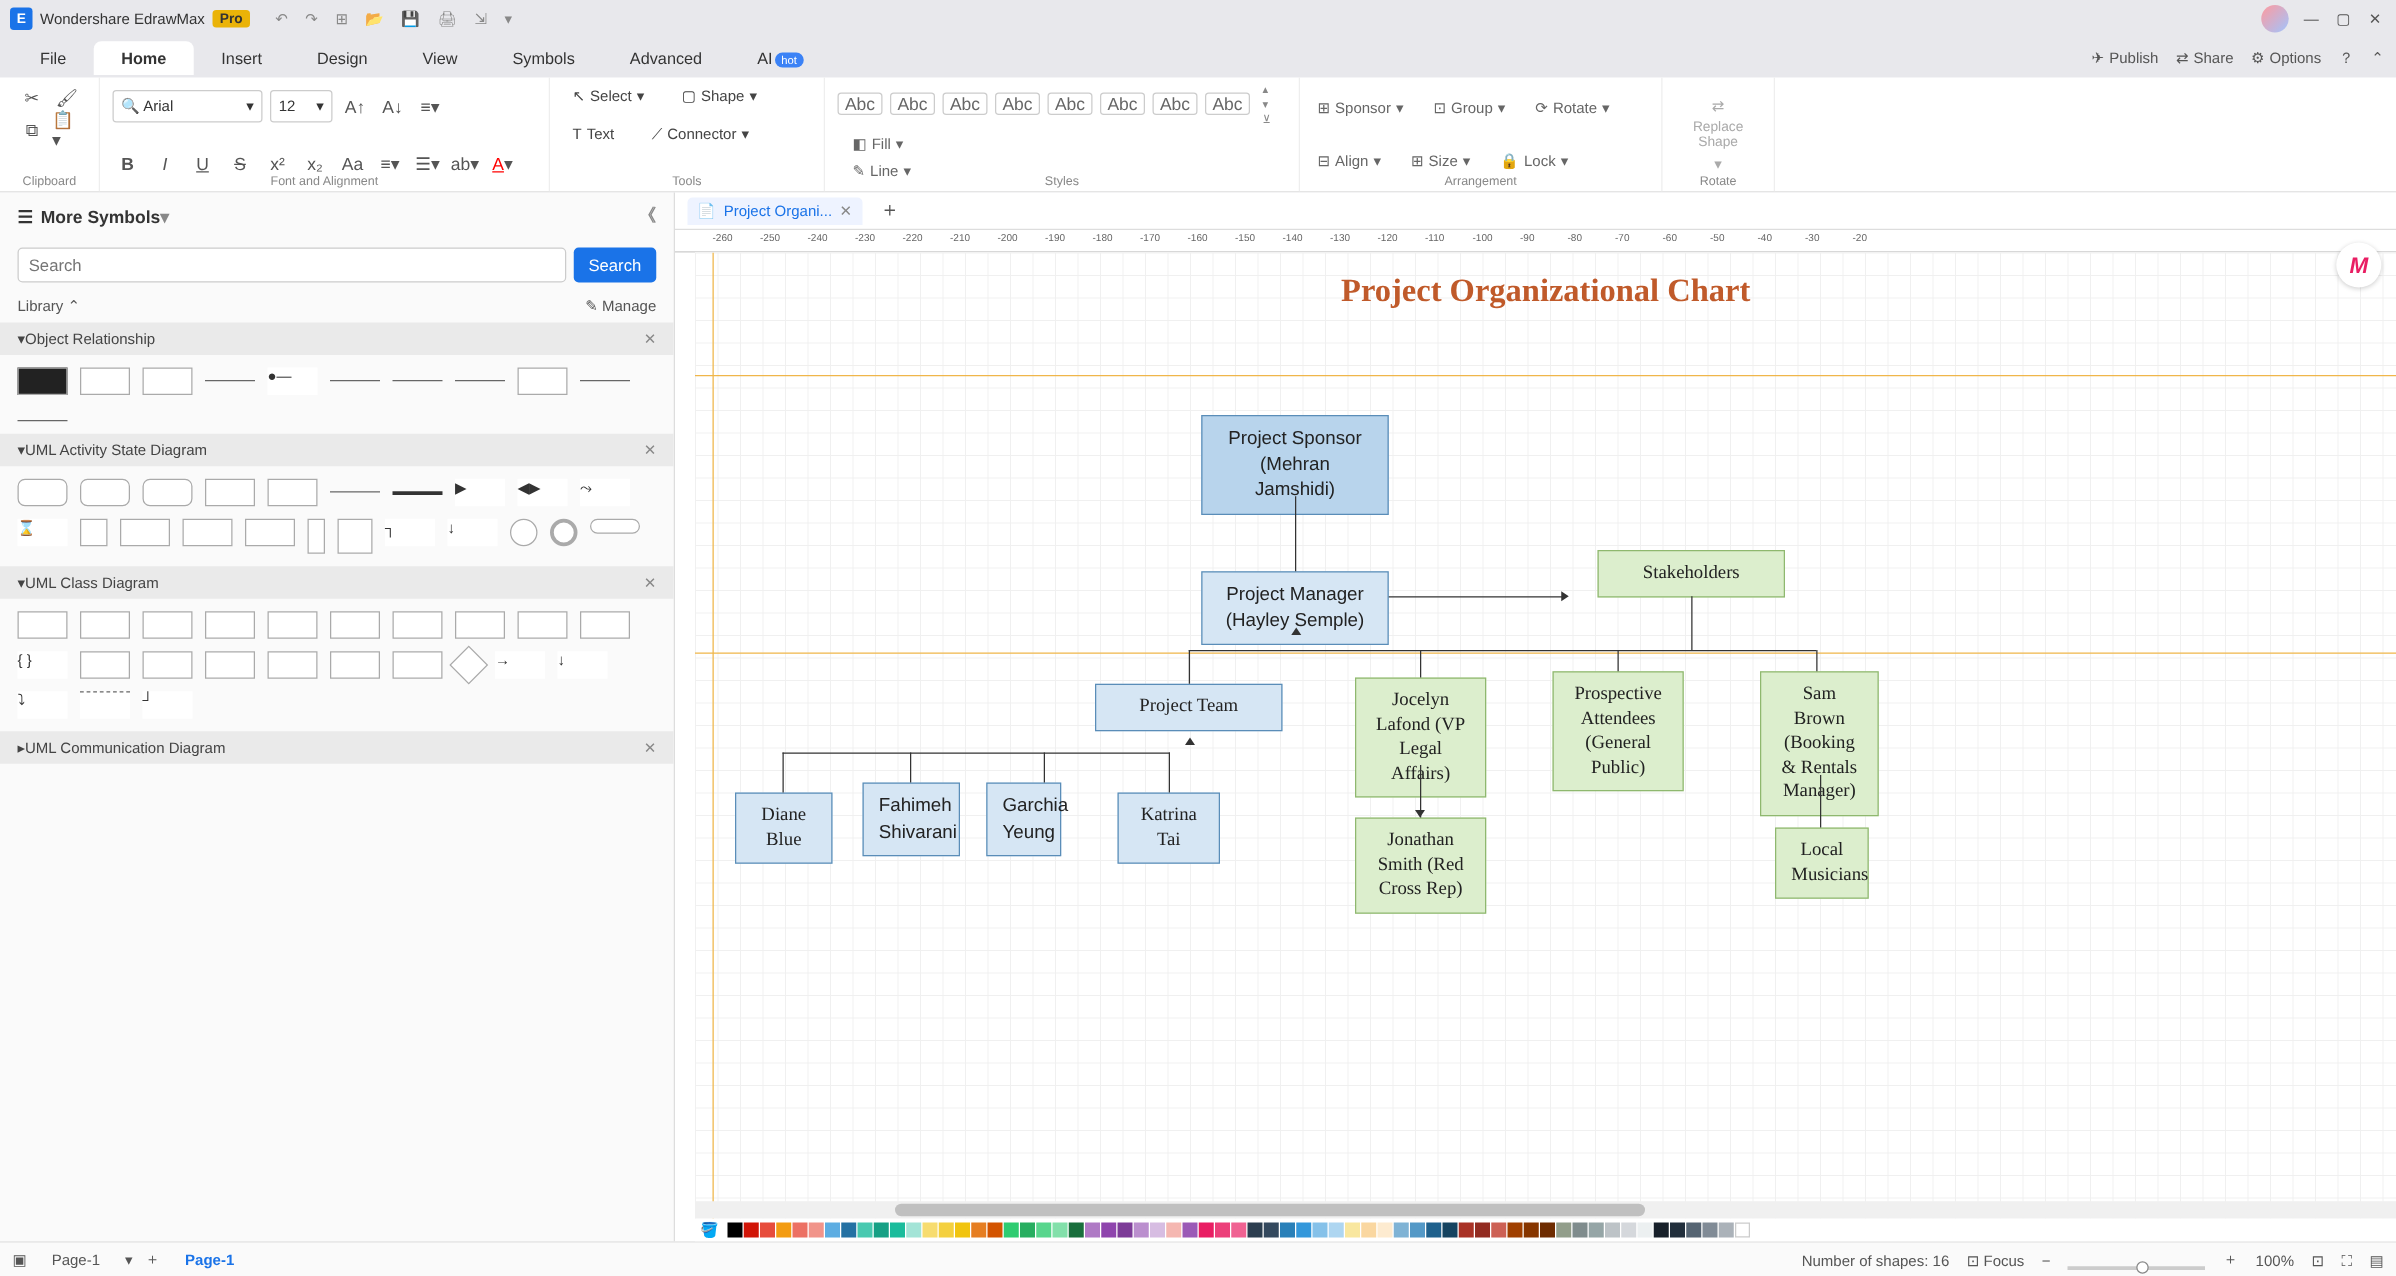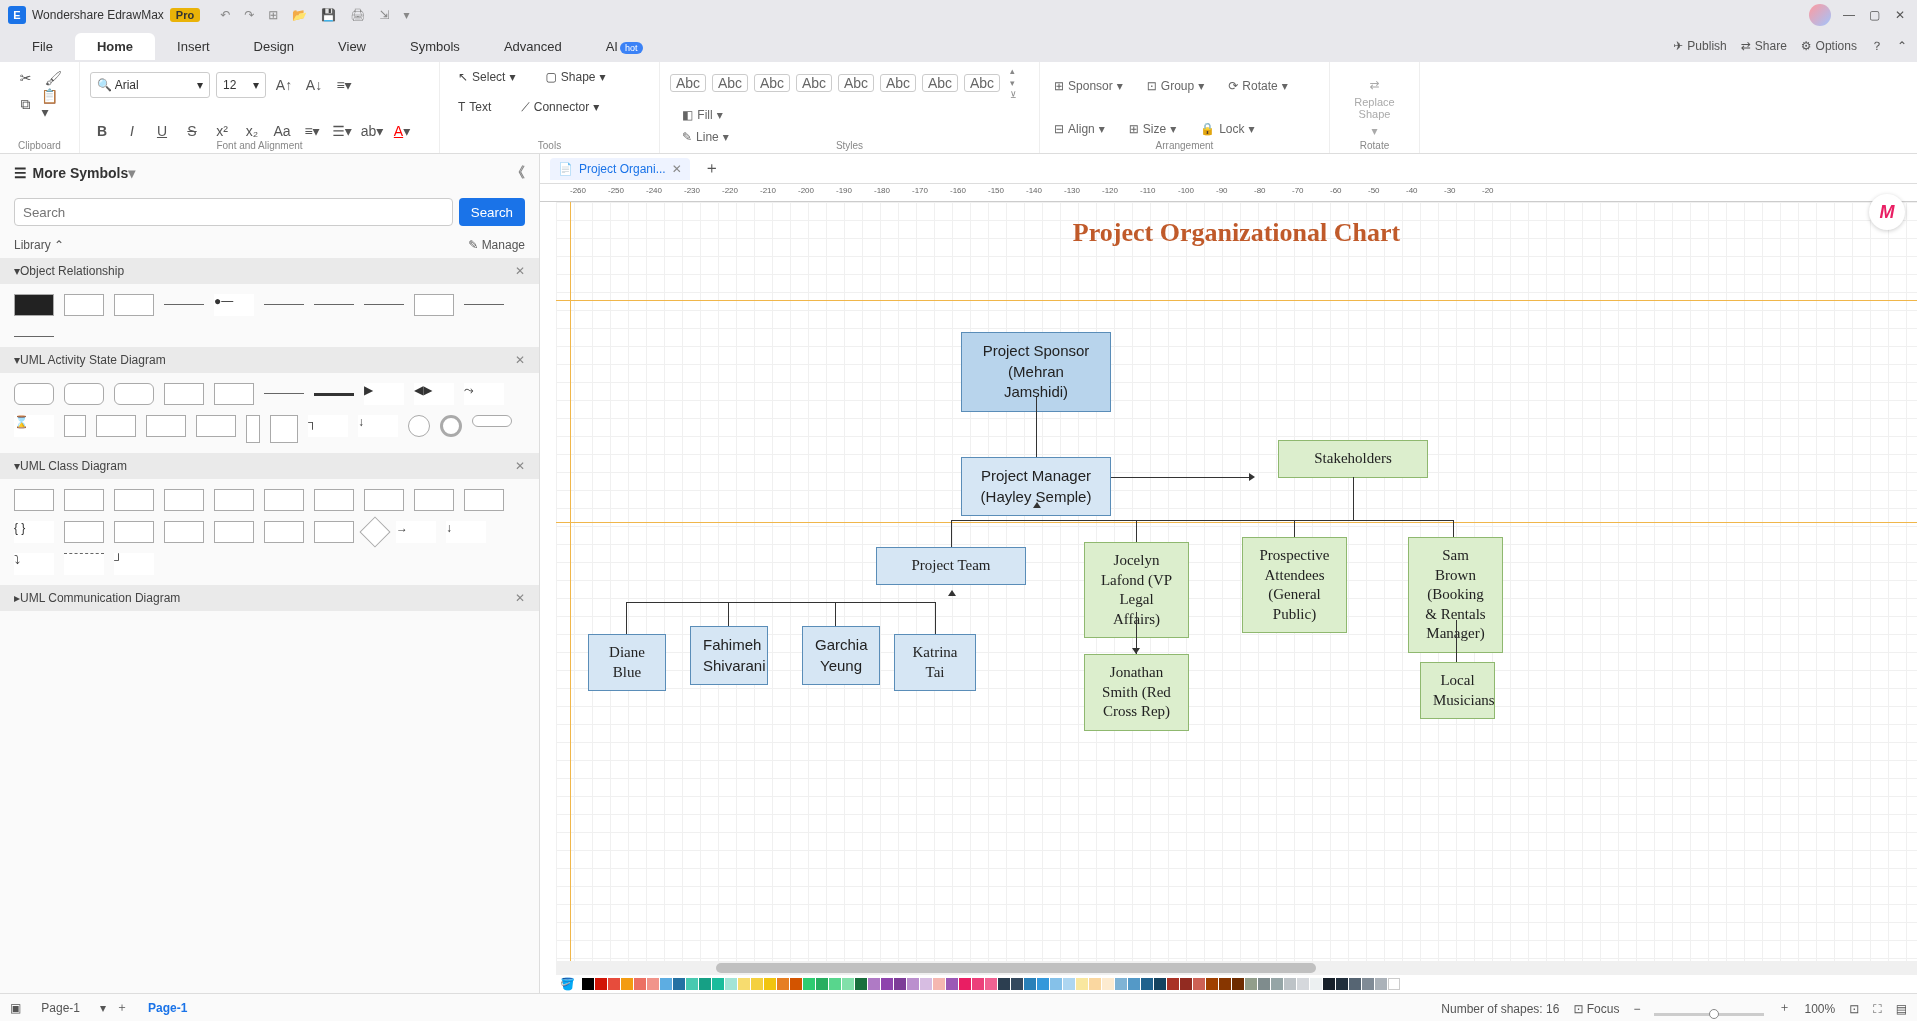--- a/index.html
+++ b/index.html
@@ -358,21 +358,21 @@
       <div class="vguide" style="left:14px"></div>
       <div class="chart-title">Project Organizational Chart</div>
 
       <div class="node blue" style="left:405px;top:130px;width:150px"><span style="white-space:pre-line">Project Sponsor
 (Mehran Jamshidi)</span></div>
       <div class="node lblue" style="left:405px;top:255px;width:150px"><span style="white-space:pre-line">Project Manager
 (Hayley Semple)</span></div>
       <div class="node lblue" style="left:320px;top:345px;width:150px">Project Team</div>
       <div class="node lblue" style="left:32px;top:432px;width:78px">Diane Blue</div>
       <div class="node lblue" style="left:134px;top:424px;width:78px"><span style="white-space:pre-line">Fahimeh Shivarani</span></div>
-      <div class="node lblue" style="left:246px;top:424px;width:78px"><span style="white-space:pre-line">Garchia Yeung</span></div>
+      <div class="node lblue" style="left:233px;top:424px;width:60px"><span style="white-space:pre-line">Garchia Yeung</span></div>
       <div class="node lblue" style="left:338px;top:432px;width:82px">Katrina Tai</div>
       <div class="node green" style="left:722px;top:238px;width:150px">Stakeholders</div>
       <div class="node green" style="left:528px;top:340px;width:105px">Jocelyn Lafond (VP Legal Affairs)</div>
       <div class="node green" style="left:686px;top:335px;width:105px">Prospective Attendees (General Public)</div>
       <div class="node green" style="left:528px;top:452px;width:105px">Jonathan Smith (Red Cross Rep)</div>
       <div class="node green" style="left:852px;top:335px;width:95px">Sam Brown (Booking &amp; Rentals Manager)</div>
       <div class="node green" style="left:864px;top:460px;width:75px">Local Musicians</div>
 
       <div class="connector-line" style="left:480px;top:195px;width:1px;height:60px"></div>
       <div class="connector-line" style="left:555px;top:275px;width:140px;height:1px"></div>

